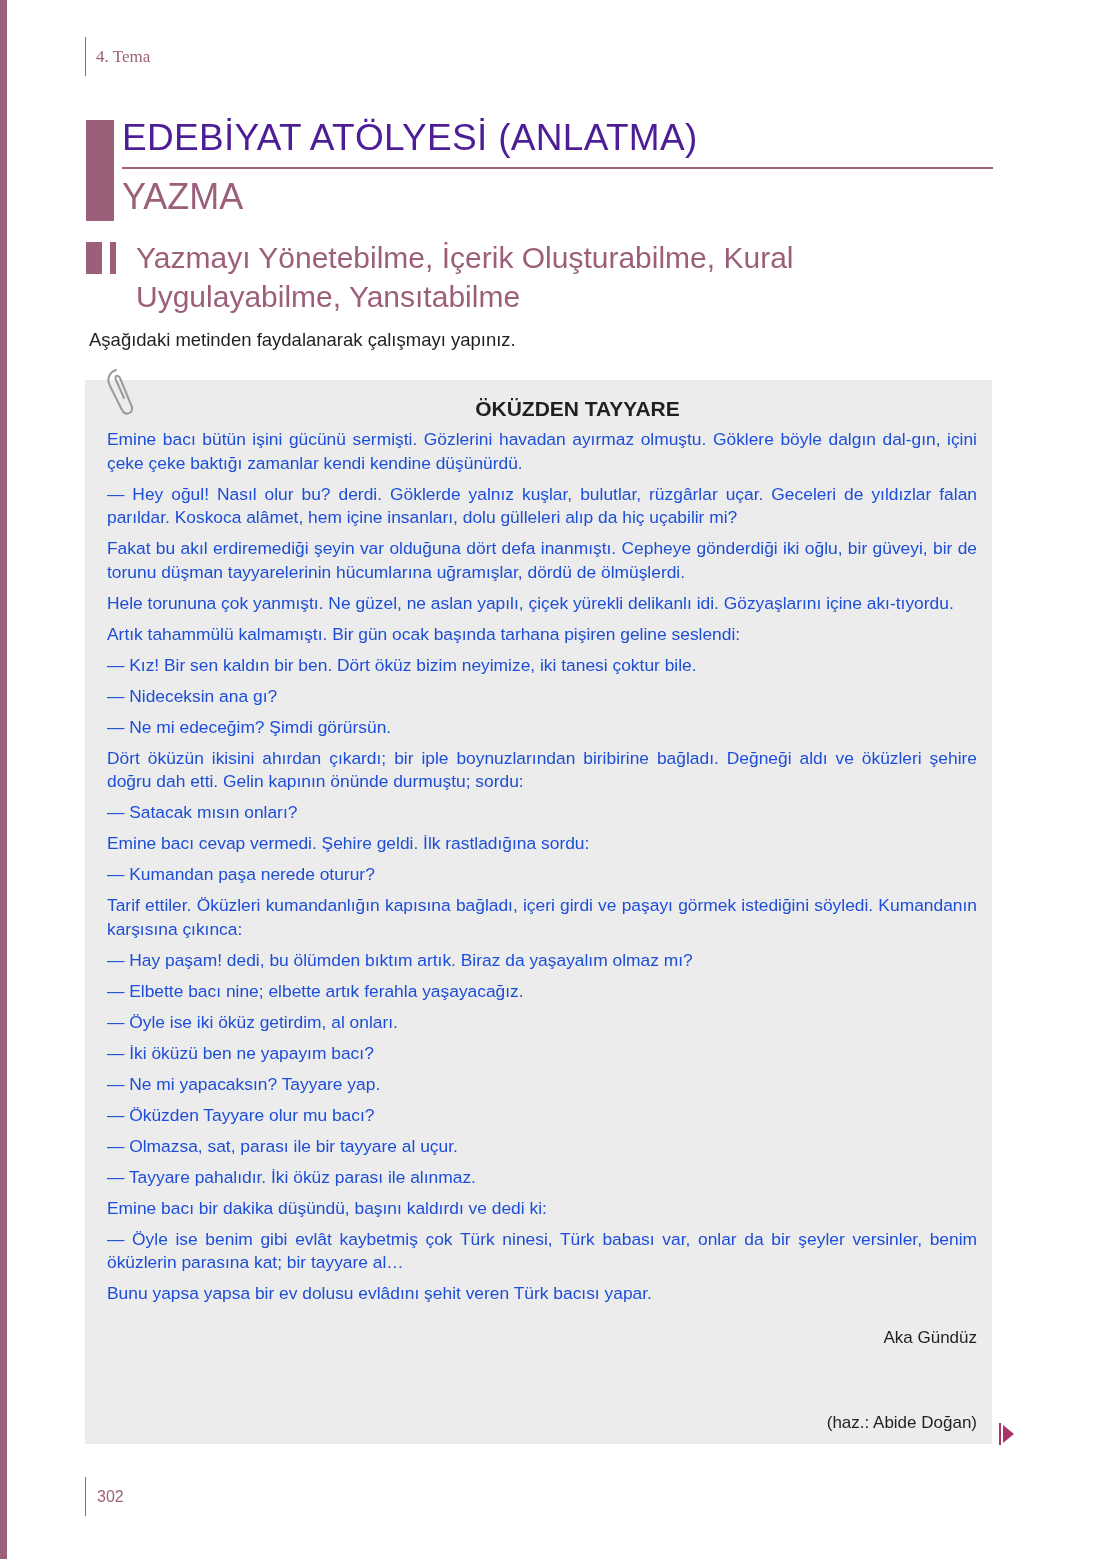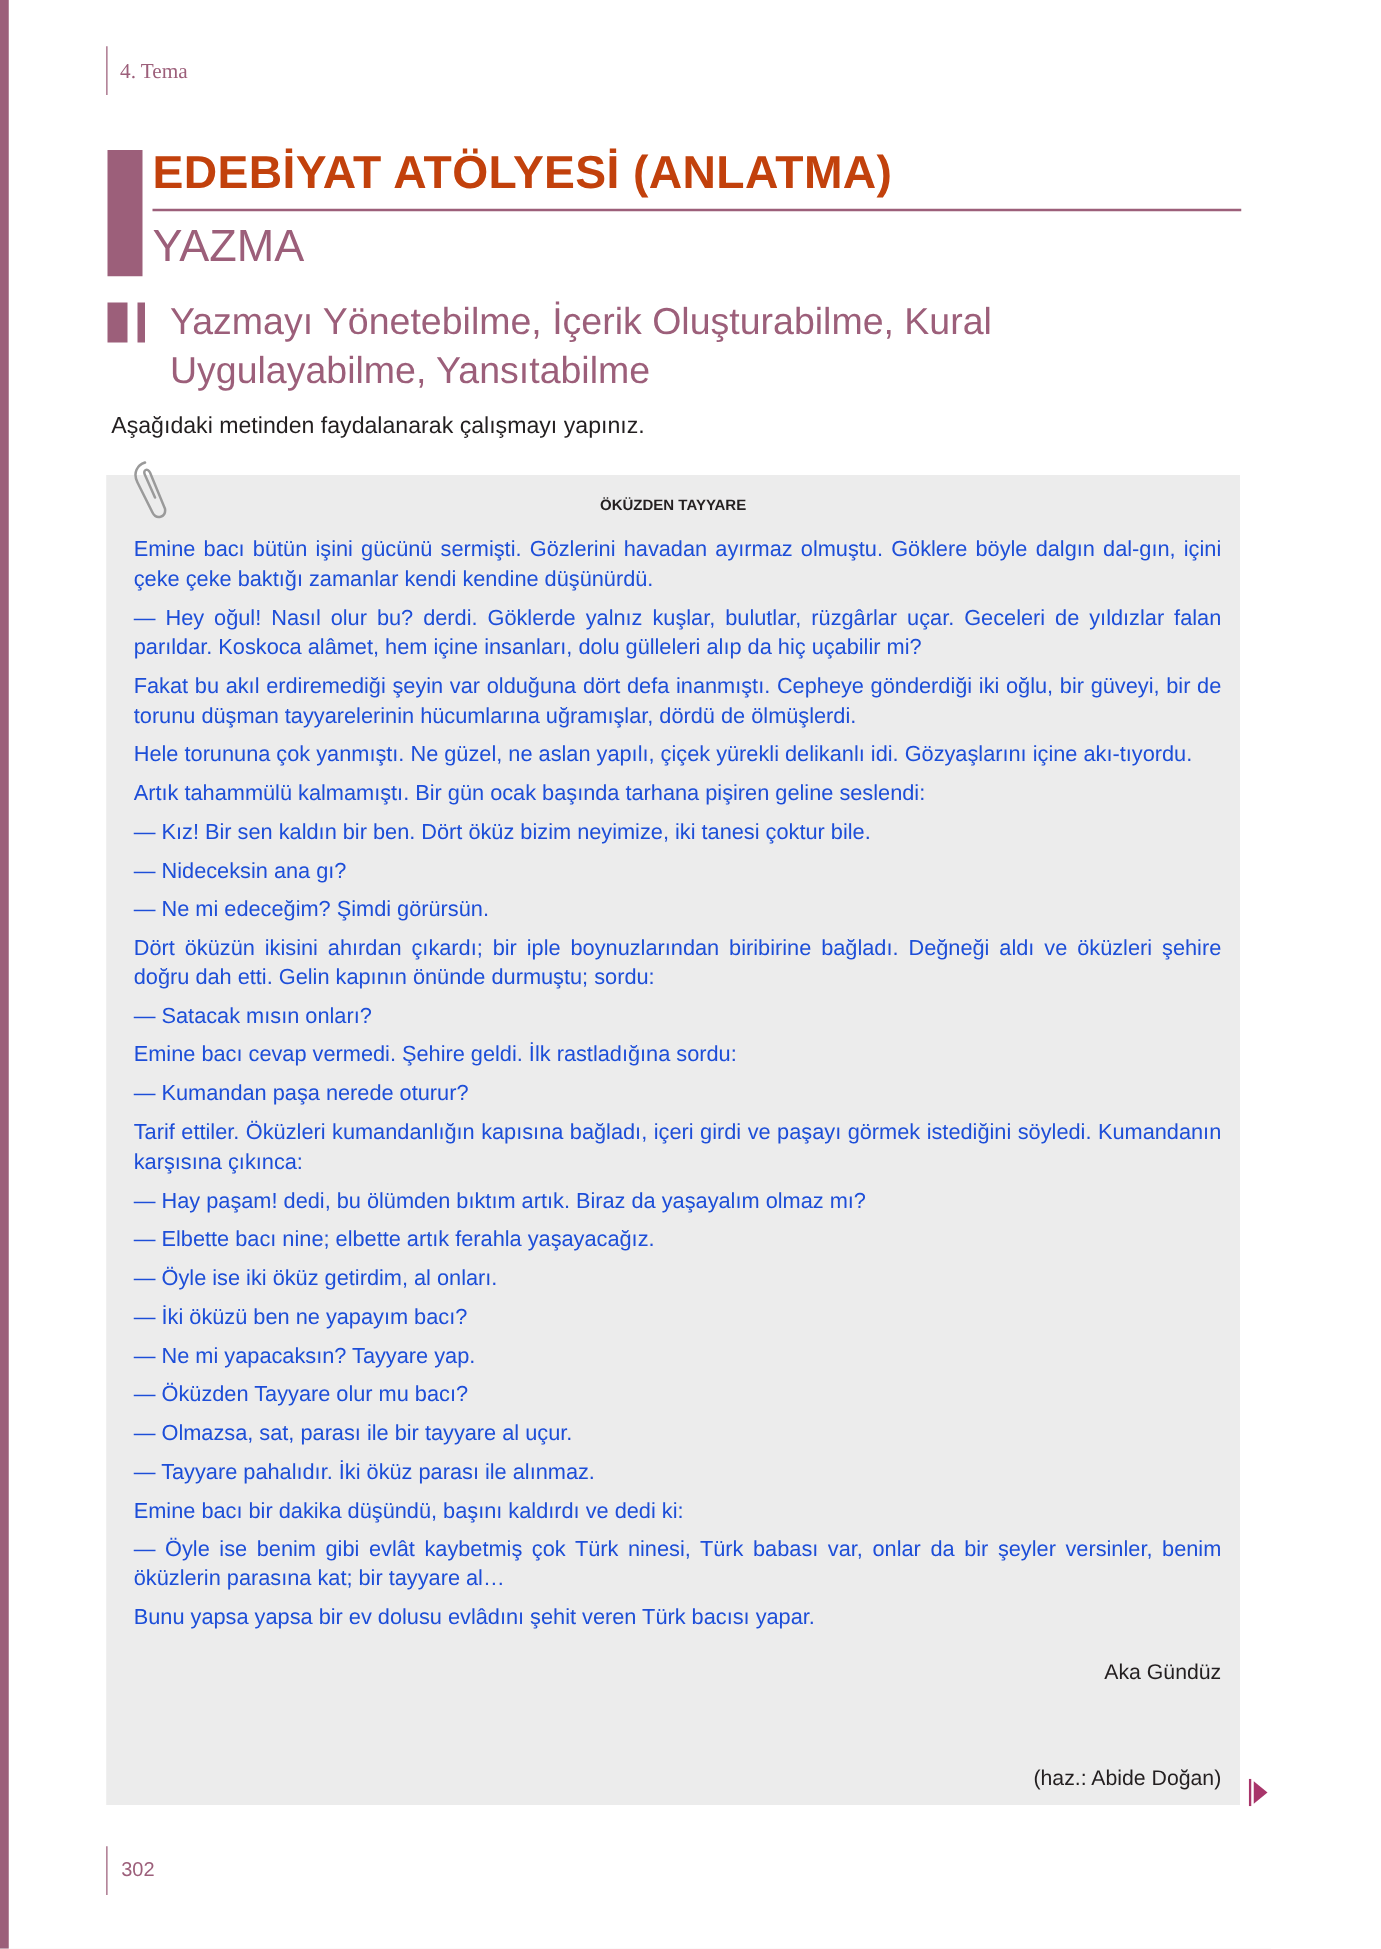--- a/index.html
+++ b/index.html
@@ -4,31 +4,31 @@
 <style>
   html, body { margin: 0; padding: 0; }
   body {
     width: 1105px; height: 1559px; position: relative; background: #ffffff;
     font-family: "Liberation Sans", sans-serif; color: #231f20; overflow: hidden;
   }
   .side-bar { position: absolute; left: 0; top: 0; width: 7px; height: 1559px; background: #9c5f7a; }
   .running-head { position: absolute; left: 85px; top: 37px; height: 39px; border-left: 1px solid #9c5f7a; padding-left: 10px; text-align: right; }
   .running-head span { font-family: "Liberation Serif", serif; font-size: 17px; color: #9c5f7a; line-height: 40px; }
   .title-block { position: absolute; left: 86px; top: 120px; width: 28px; height: 101px; background: #9c5f7a; }
-  .main-title { position: absolute; left: 122px; top: 117px; font-size: 37px; color: #c2410c; letter-spacing: 0.3px; white-space: nowrap; font-weight: bold; }
+  .main-title { position: absolute; left: 122px; top: 117px; font-size: 37px; color: #4c1d95; letter-spacing: 0.3px; white-space: nowrap; }
   .title-rule { position: absolute; left: 122px; top: 167px; width: 871px; height: 2px; background: #9c5f7a; }
   .sub-title { position: absolute; left: 122px; top: 176px; font-size: 36px; color: #9c5f7a; }
   .skills-marker { position: absolute; left: 86px; top: 242px; }
   .skills-marker .b1 { position: absolute; left: 0; top: 0; width: 16px; height: 32px; background: #9c5f7a; }
   .skills-marker .b2 { position: absolute; left: 24px; top: 0; width: 6px; height: 32px; background: #9c5f7a; }
   .skills { position: absolute; left: 136px; top: 238px; font-size: 30px; line-height: 39px; color: #9c5f7a; width: 860px; }
   .instruction { position: absolute; left: 89px; top: 329px; font-size: 18.5px; color: #231f20; }
   .text-box { position: absolute; left: 85px; top: 380px; width: 907px; height: 1064px; background: #ececec; }
   .clip { position: absolute; left: 102px; top: 364px; width: 36px; height: 54px; }
-  .story-title { position: absolute; left: 85px; top: 397px; width: 907px; text-align: center; font-weight: bold; font-size: 12px; color: #231f20; }
+  .story-title { position: absolute; left: 85px; top: 397px; width: 907px; text-align: center; font-weight: bold; font-size: 21px; color: #231f20; padding-left: 39px; }
   .story { position: absolute; left: 107px; top: 428px; width: 870px; font-size: 17.4px; line-height: 23.5px; color: #1d4ed8; }
   .story p { margin: 0 0 7.5px 0; text-align: justify; }
   .author { position: absolute; right: 128px; top: 1328px; font-size: 17px; text-align: right; }
   .editor { position: absolute; right: 128px; top: 1413px; font-size: 17px; text-align: right; }
   .next-arrow { position: absolute; left: 999px; top: 1423px; }
   .folio { position: absolute; left: 85px; top: 1477px; height: 39px; border-left: 1px solid #9c5f7a; padding-left: 11px; }
   .folio span { font-size: 16px; color: #9c5f7a; line-height: 40px; }
 </style>
 </head>
 <body>

